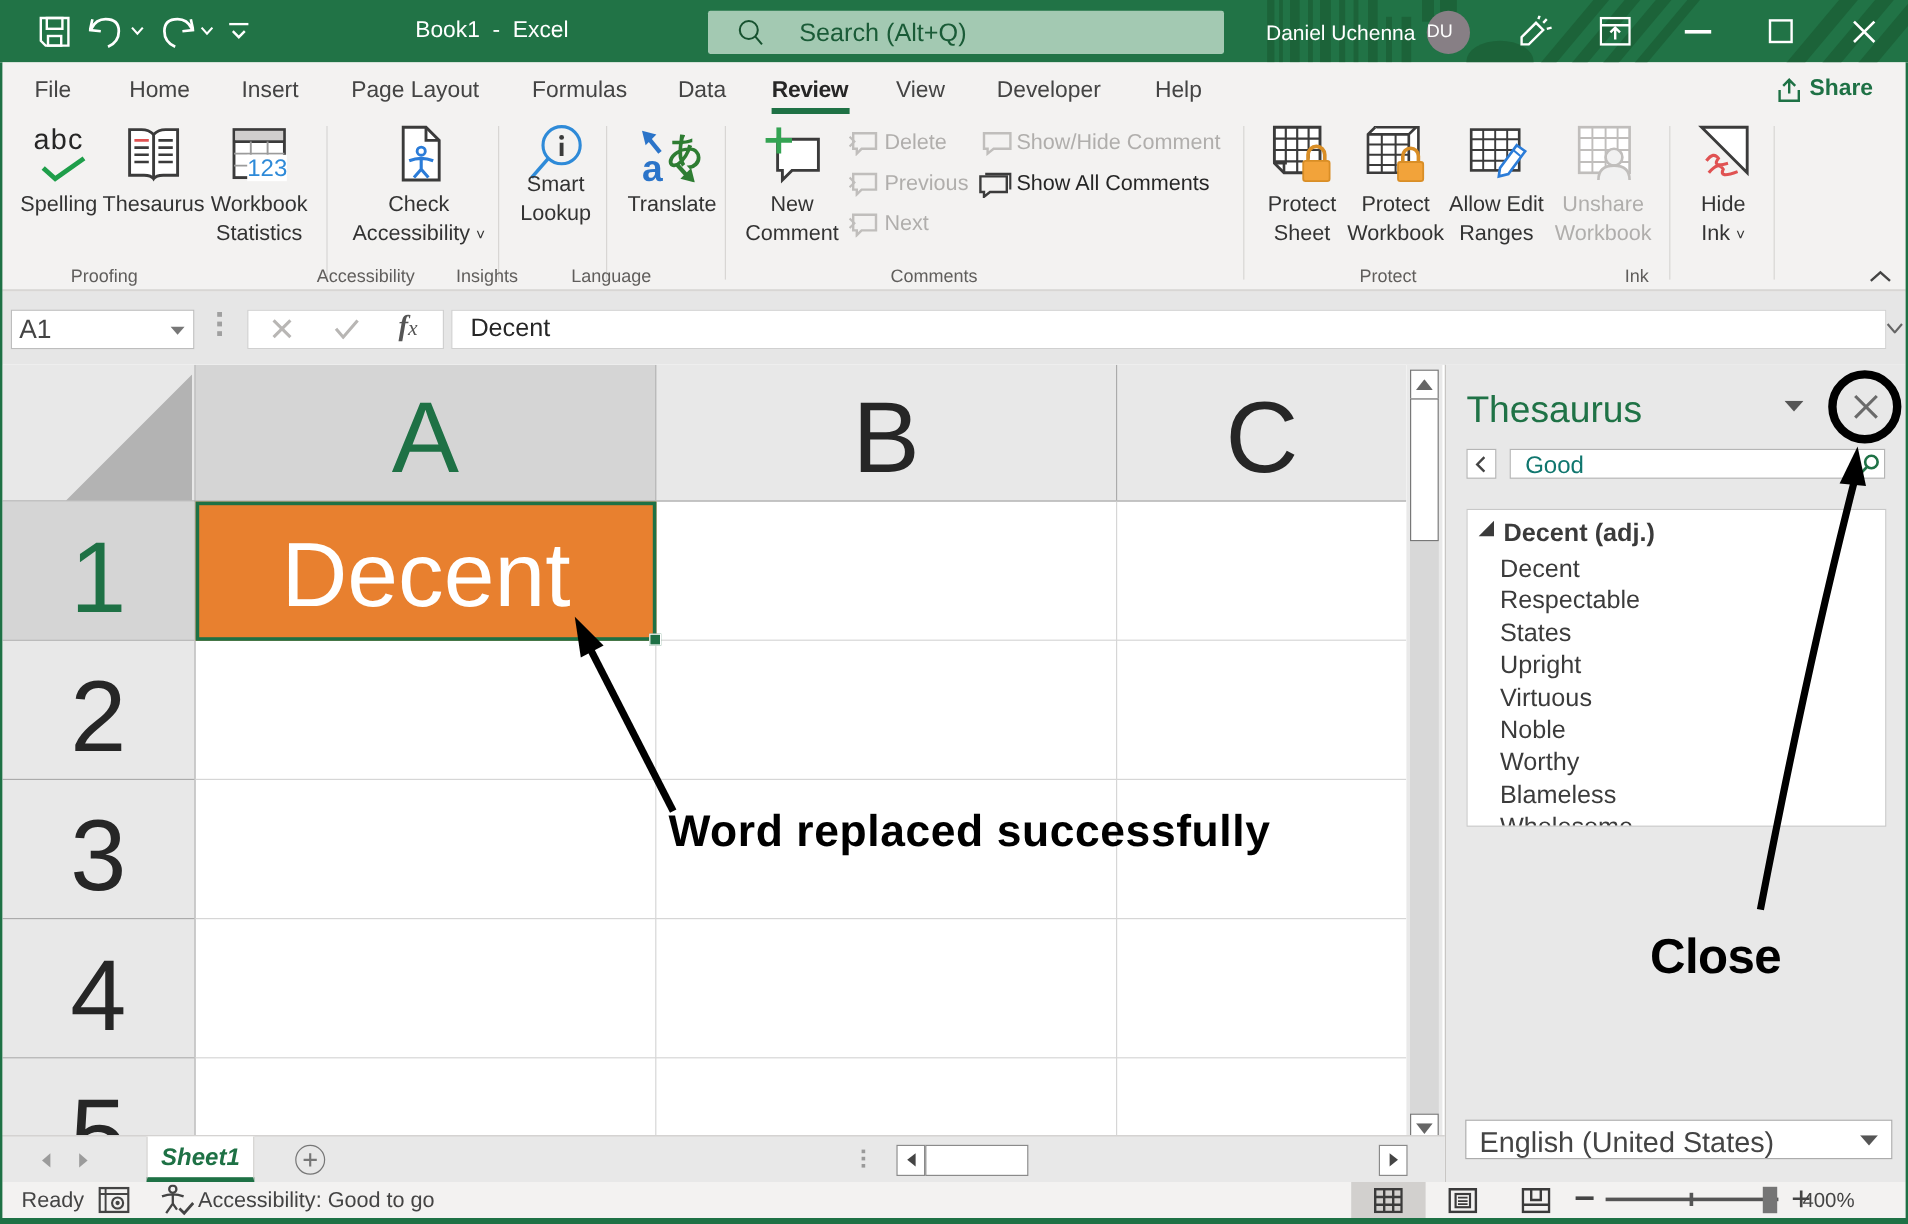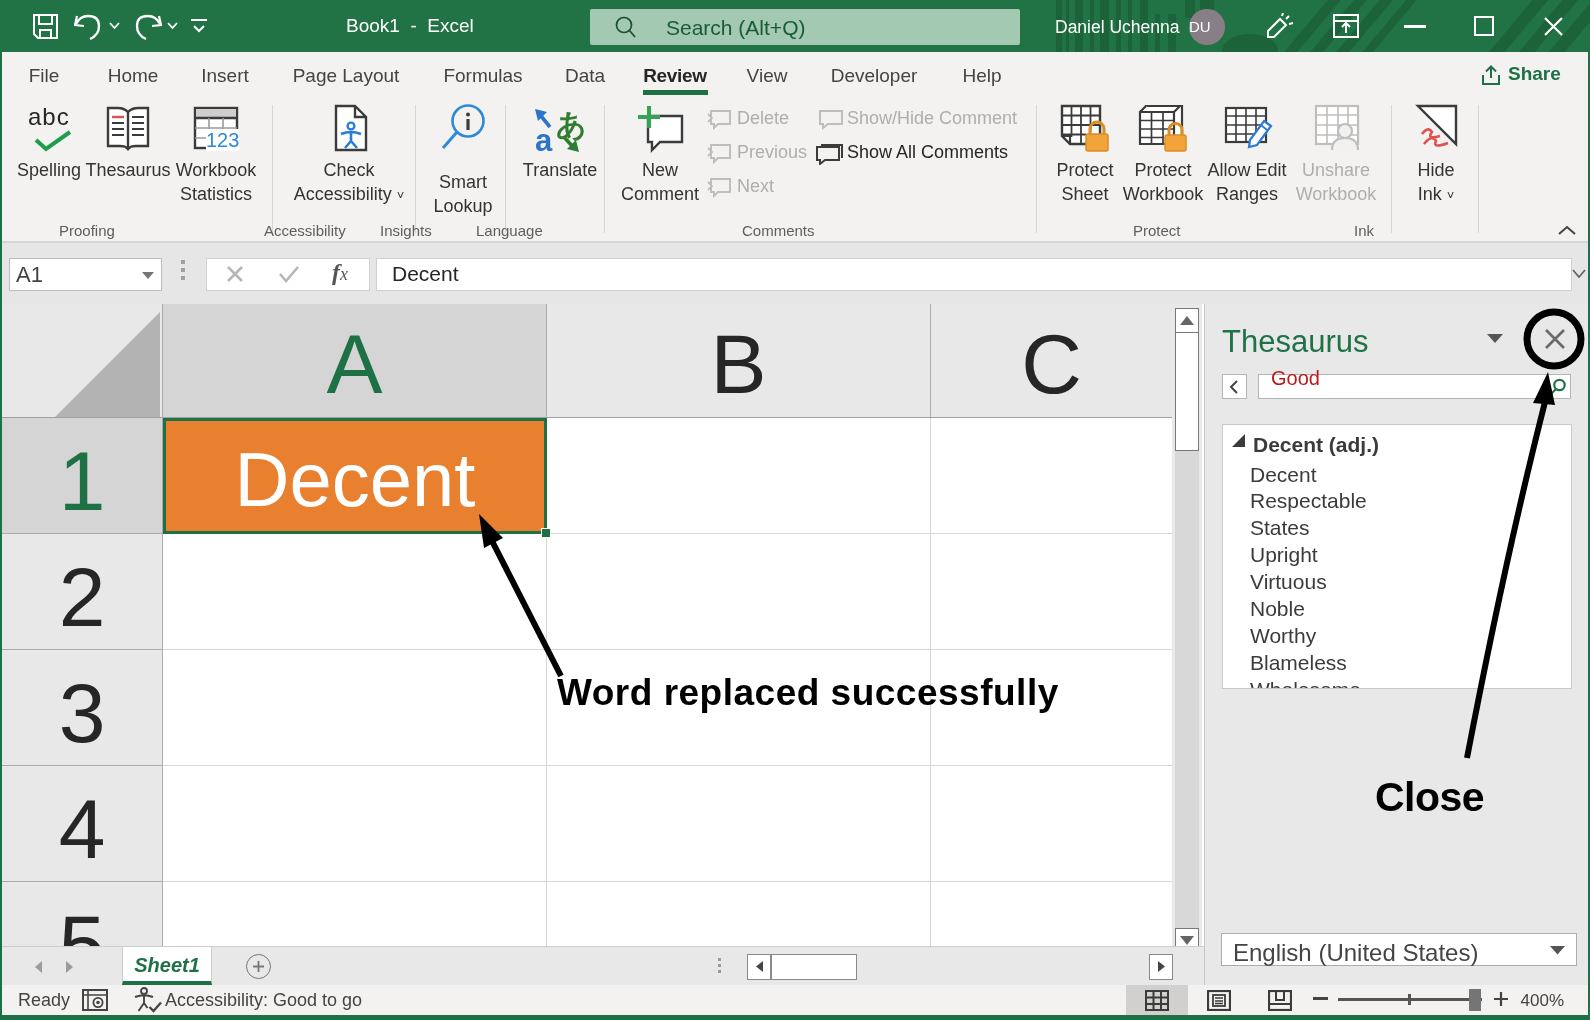--- a/index.html
+++ b/index.html
@@ -205,21 +205,21 @@
     <path d="M13 30 q10 -4 20 0 M23 29 v8 M23 37 l-6 7 M23 37 l6 7" fill="none" stroke="#2b7cd8" stroke-width="2.6"></path>
   </svg>
   <div class="biglabel" style="left:287px;top:58px;width:120px">Check<br>Accessibility <span style="font-size:13px">˅</span></div>
 
   <svg class="abs" style="left:438px;top:4px" width="48" height="48" viewBox="0 0 48 48">
     <circle cx="28" cy="17" r="15.5" fill="none" stroke="#2e8ad8" stroke-width="2.6"></circle>
     <path d="M17 28 L3 44" stroke="#2e8ad8" stroke-width="3"></path>
     <circle cx="28" cy="10.5" r="2" fill="#3b3b3b"></circle>
     <path d="M28 15 V26" stroke="#3b3b3b" stroke-width="3.2"></path>
   </svg>
-  <div class="biglabel" style="left:420px;top:70px;width:82px">Smart<br>Lookup</div>
+  <div class="biglabel" style="left:420px;top:41px;width:82px">Smart<br>Lookup</div>
 
   <svg class="abs" style="left:532px;top:4px" width="50" height="48" viewBox="0 0 50 48">
     <text x="22" y="31" font-size="30" fill="#2e7d32" font-family="Liberation Sans" font-weight="bold">あ</text>
     <text x="1" y="47" font-size="31" fill="#2b74c9" font-family="Liberation Sans" font-weight="bold">a</text>
     <path d="M16 23 L7 12" stroke="#2b74c9" stroke-width="3.6" fill="none"></path>
     <polygon points="1,5 13,8 4,17" fill="#2b74c9"></polygon>
     <path d="M30 33 L39 43" stroke="#2e7d32" stroke-width="3.6" fill="none"></path>
     <polygon points="45,48 33,45 42,36" fill="#2e7d32"></polygon>
   </svg>
   <div class="biglabel" style="left:510px;top:58px;width:96px">Translate</div>
@@ -379,21 +379,21 @@
         <path d="M0 0 L8 9 L16 0 Z" fill="#555"></path>
       </svg>
   <svg class="abs" style="left:339px;top:24px" width="22" height="22" viewBox="0 0 22 22">
         <path d="M2 2 L20 20 M20 2 L2 20" stroke="#6a6a6a" stroke-width="2.6"></path>
       </svg>
   <div class="abs" style="left:17px;top:70px;width:25px;height:25px;background:#fff;border:1px solid #b5b5b5"></div>
   <svg class="abs" style="left:24px;top:76px" width="9" height="14" viewBox="0 0 9 14">
         <path d="M8 1 L2 7 L8 13" fill="none" stroke="#444" stroke-width="2"></path>
       </svg>
   <div class="abs" style="left:53px;top:70px;width:313px;height:25px;background:#fff;border:1px solid #b5b5b5"></div>
-  <div class="abs" style="left:66px;top:63px;font-size:20px;color:#b91c1c">Good</div>
+  <div class="abs" style="left:66px;top:73px;font-size:20px;color:#0f766e">Good</div>
   <svg class="abs" style="left:344px;top:74px" width="18" height="18" viewBox="0 0 18 18">
     <circle cx="10.5" cy="7" r="5.2" fill="none" stroke="#1f7246" stroke-width="2.2"></circle>
     <path d="M7 11 L1 17" stroke="#1f7246" stroke-width="2.2"></path>
   </svg>
   <div class="abs" style="left:17px;top:120px;width:350px;height:265px;background:#fff;border:1px solid #c8c8c8;overflow:hidden">
     <svg class="abs" style="left:9px;top:9px" width="13" height="13" viewBox="0 0 13 13">
           <path d="M0 13 L13 0 V13 Z" fill="#3b3b3b"></path>
         </svg>
     <div class="abs" style="left:30px;top:8px;font-size:21px;font-weight:bold;color:#3b3b3b">Decent (adj.)</div>
     <div class="abs" style="left:27px;top:38px;font-size:21px;color:#3b3b3b">Decent</div>
@@ -469,21 +469,21 @@
     <rect x="1" y="1" width="22" height="19" fill="none" stroke="#3b3b3b" stroke-width="2.2"></rect>
     <path d="M8 1 V10 H16 V1 M1 14 H23" fill="none" stroke="#3b3b3b" stroke-width="2"></path>
   </svg>
   <div class="abs" style="left:1311px;top:12px;width:15px;height:2.6px;background:#444"></div>
   <div class="abs" style="left:1336px;top:13.4px;width:144px;height:2.6px;background:#555"></div>
   <div class="abs" style="left:1406px;top:9px;width:2.6px;height:11px;background:#555"></div>
   <div class="abs" style="left:1467px;top:4px;width:12px;height:22px;background:#757575"></div>
   <svg class="abs" style="left:1491px;top:6px" width="16" height="16" viewBox="0 0 16 16">
         <path d="M8 1 V15 M1 8 H15" stroke="#444" stroke-width="2.2"></path>
       </svg>
-  <div class="abs" style="left:1500px;top:6px;width:62px;font-size:17px;color:#444;text-align:right">400%</div>
+  <div class="abs" style="left:1500px;top:6px;width:62px;font-size:17px;color:#444;">400%</div>
 </div>
 
 <div id="appborder-l"></div>
 <div id="appborder-r"></div>
 <div id="appborder-b"></div>
 
 <svg id="annot" viewBox="0 0 1590 1020">
   <line x1="561" y1="676" x2="491" y2="539" stroke="#000" stroke-width="6"></line>
   <polygon points="479,514 503,538 484,548" fill="#000"></polygon>
   <circle cx="1554" cy="339" r="27" fill="none" stroke="#000" stroke-width="7"></circle>

